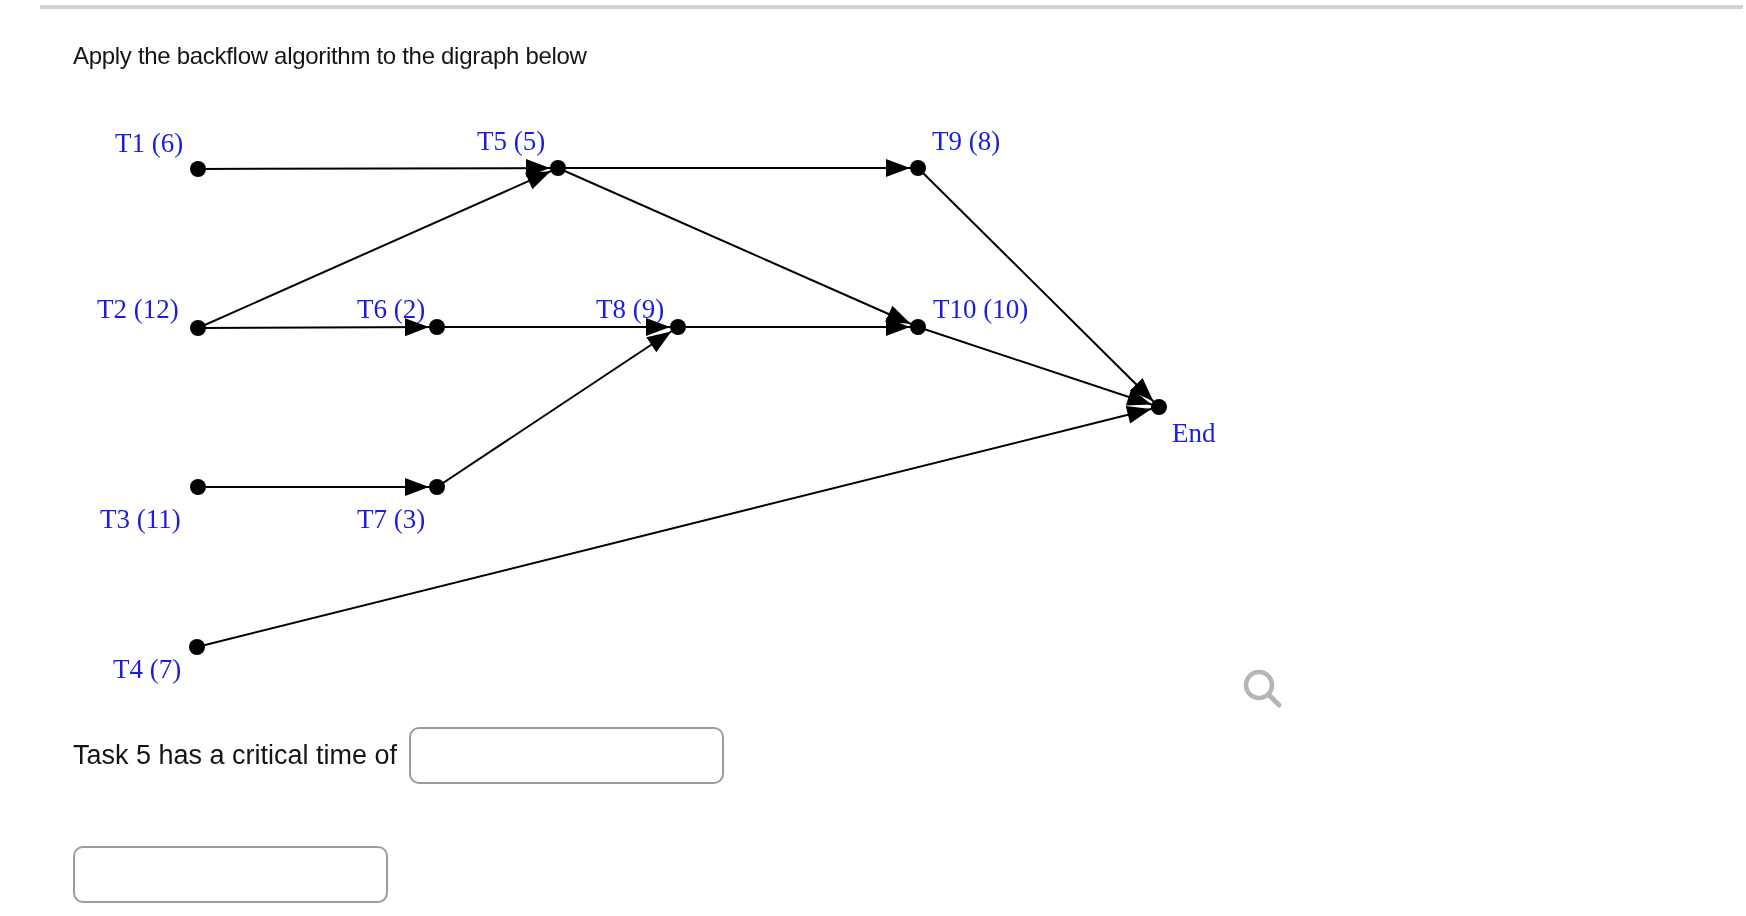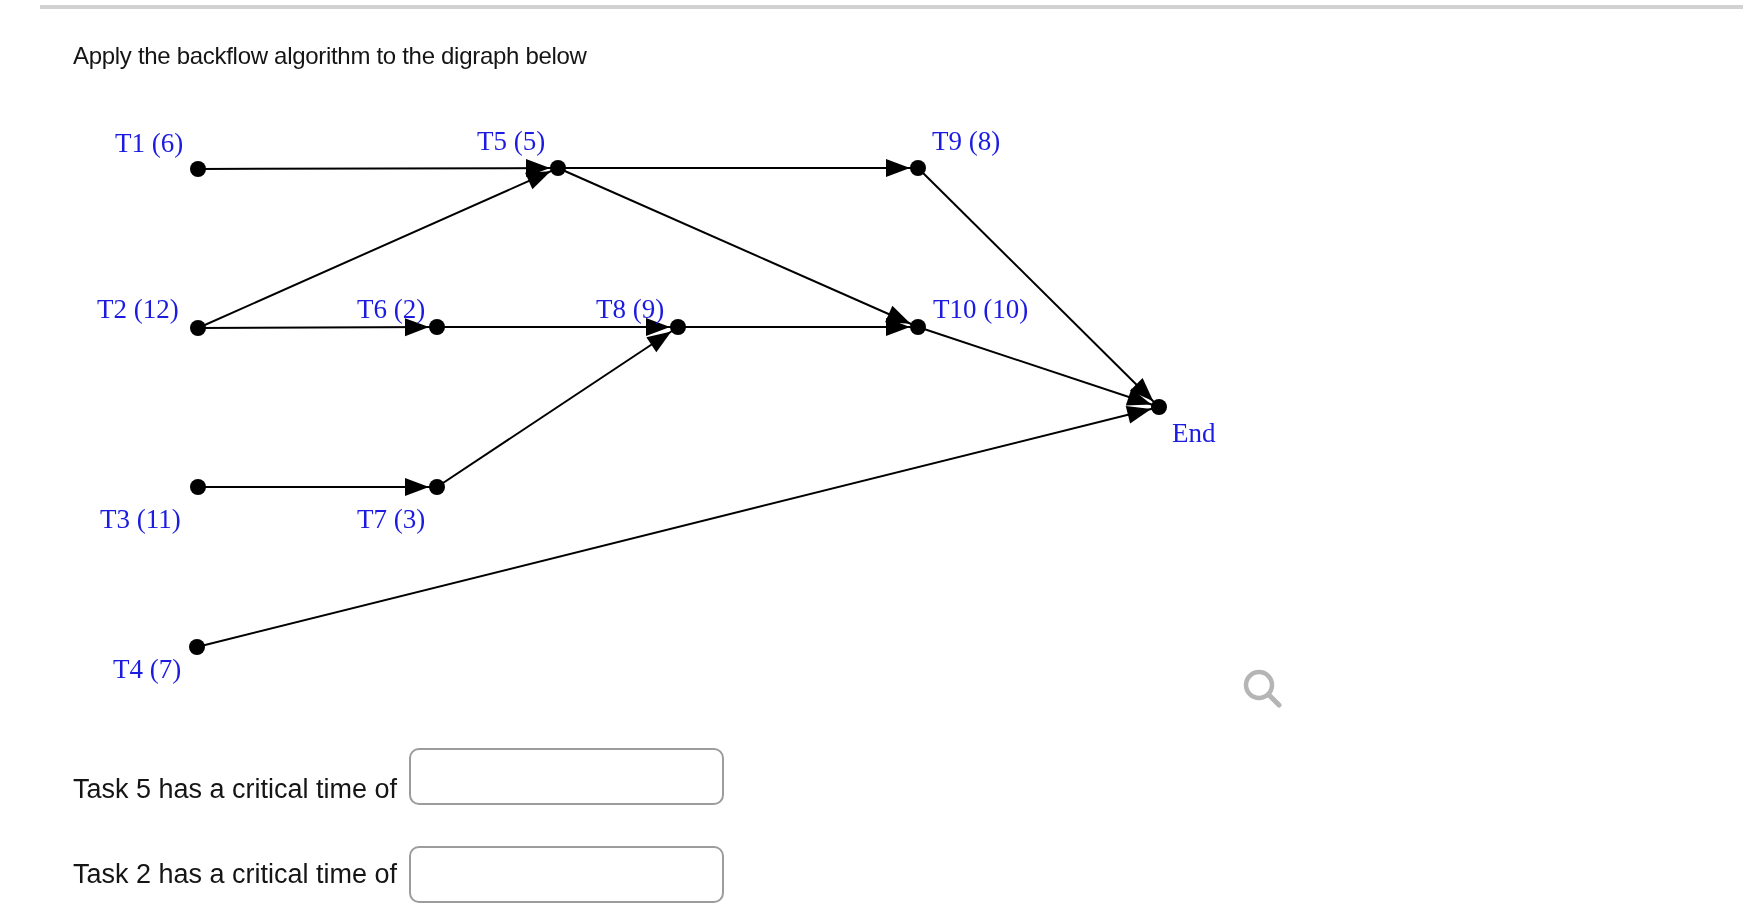--- a/index.html
+++ b/index.html
@@ -32,21 +32,21 @@
   }
   .zoom-icon {
     position: absolute; left: 1240px; top: 666px;
     width: 46px; height: 46px; cursor: pointer;
   }
   .q-row {
     position: absolute; left: 73px;
     height: 60px;
     display: flex; align-items: center; gap: 12px;
   }
-  .q-row-1 { top: 745px; align-items: flex-end; }
+  .q-row-1 { top: 725px; }
   .q-row-2 { top: 844px; }
   .q-label {
     font-size: 27px; color: #151515; white-space: nowrap;
   }
   .q-input {
     width: 315px; height: 57px;
     box-sizing: border-box;
     border: 2px solid #9c9c9c;
     border-radius: 10px;
     background: #ffffff;
@@ -115,15 +115,14 @@
   <circle cx="19" cy="19" r="13" fill="none" stroke="#b5b5b5" stroke-width="4.5"></circle>
   <line x1="28.5" y1="28.5" x2="39" y2="39" stroke="#b5b5b5" stroke-width="5" stroke-linecap="round"></line>
 </svg>
 
 <div class="q-row q-row-1">
   <span class="q-label">Task 5 has a critical time of</span>
   <input class="q-input" type="text" value="" style="">
 </div>
 
 <div class="q-row q-row-2">
-  <span class="q-label">Task 2 has a critical time of</span>
   <input class="q-input" type="text" value="" style="">
 </div>
 
 </body></html>

